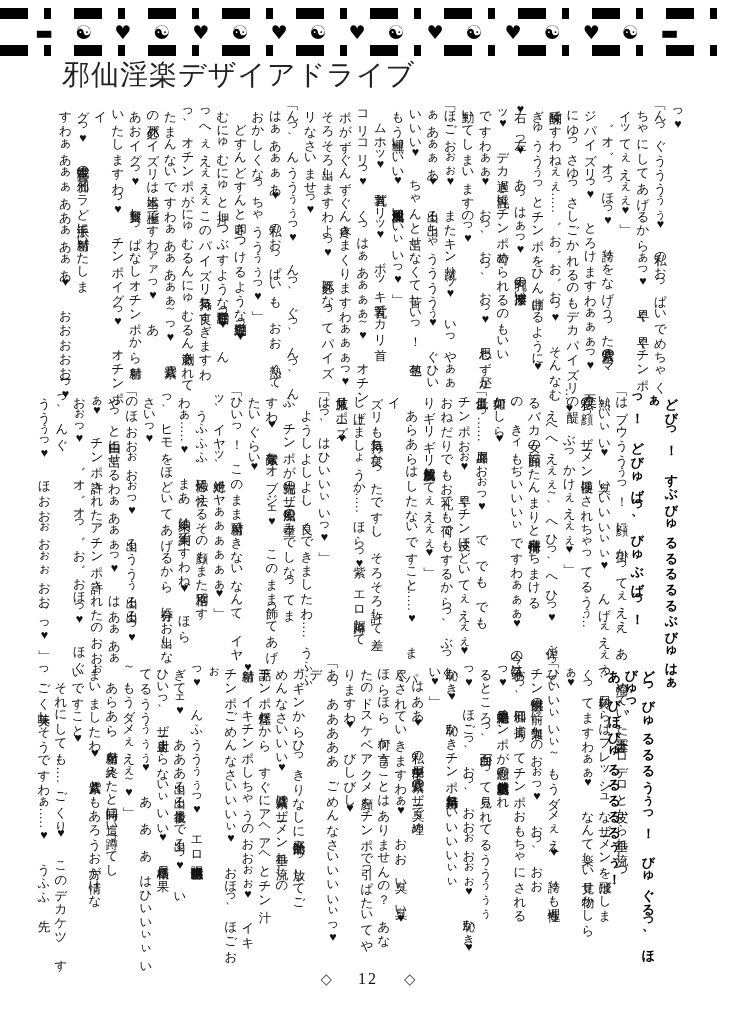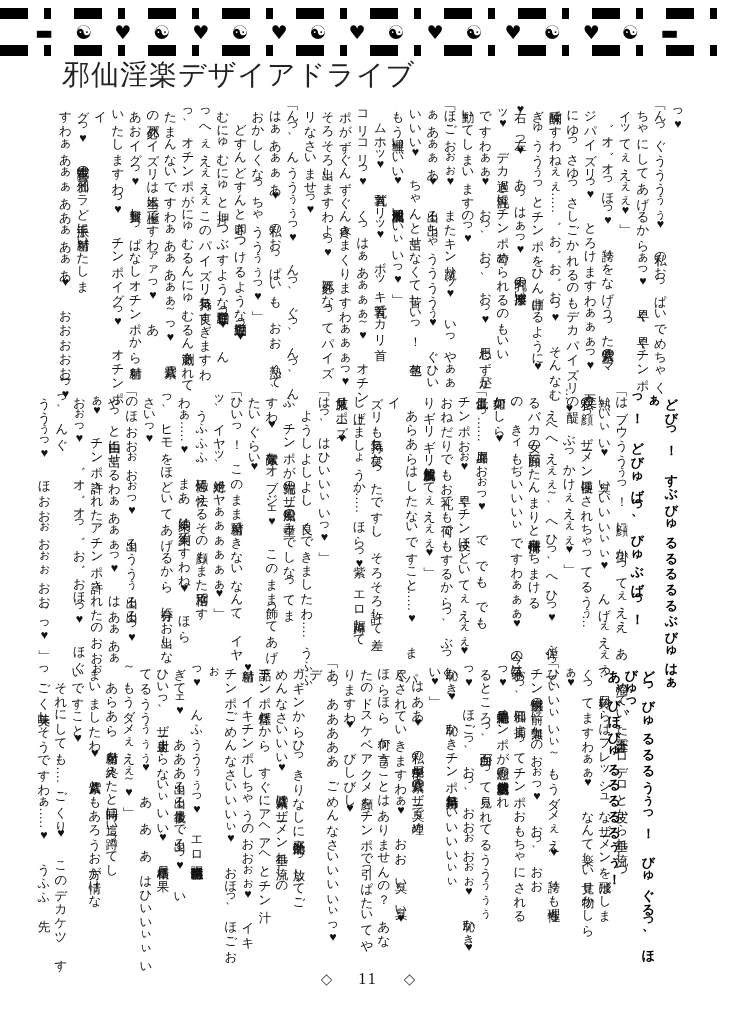--- a/index.html
+++ b/index.html
@@ -187,15 +187,15 @@
 てるううぅぅぅ♥　あ、あ、あ、はひいいぃぃい
 ～もうダメぇえぇ～♥」
 　あらあら、射精を終えたと同時に這い蹲ってし
 まいましたわ♥　八雲紫ともあろうお方が情けな
 いですこと♥
 　それにしても……ごくり♥　このデカケツ、す
 っごく美味しそうですわぁ……♥　うふふ、先</div>
 
 <div class="page-footer">
   <span class="diamond">◇</span>
-  <span class="num">11</span>
+  <span class="num">12</span>
   <span class="diamond">◇</span>
 </div>
 
 </body></html>

